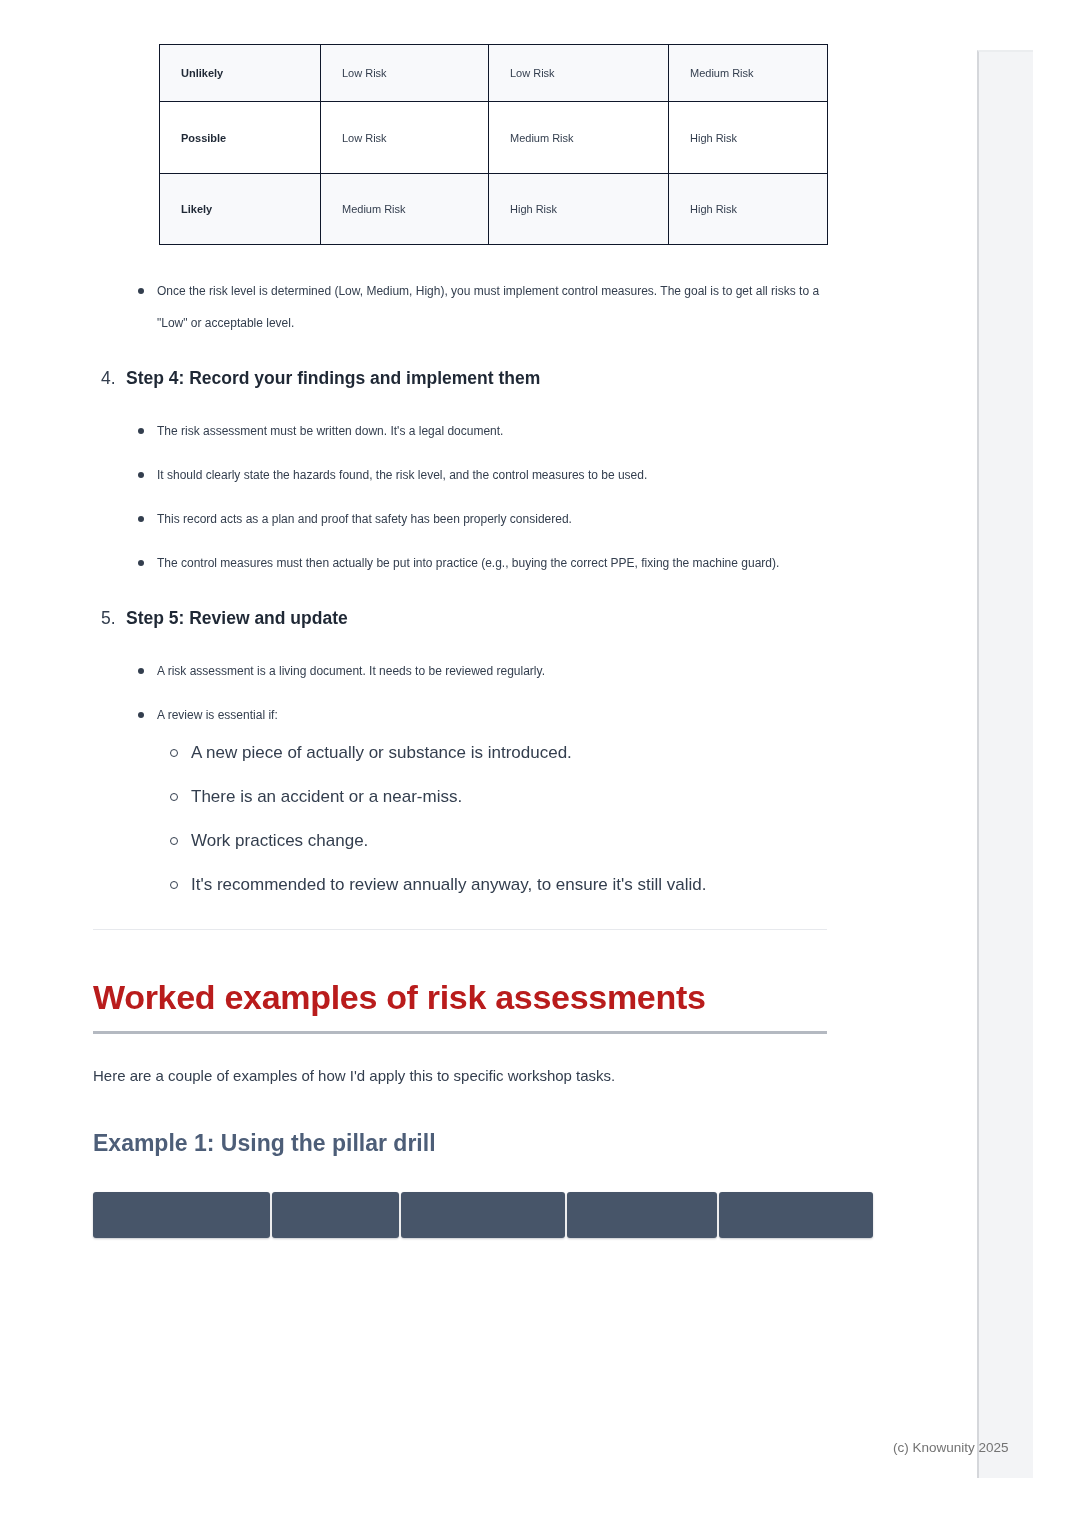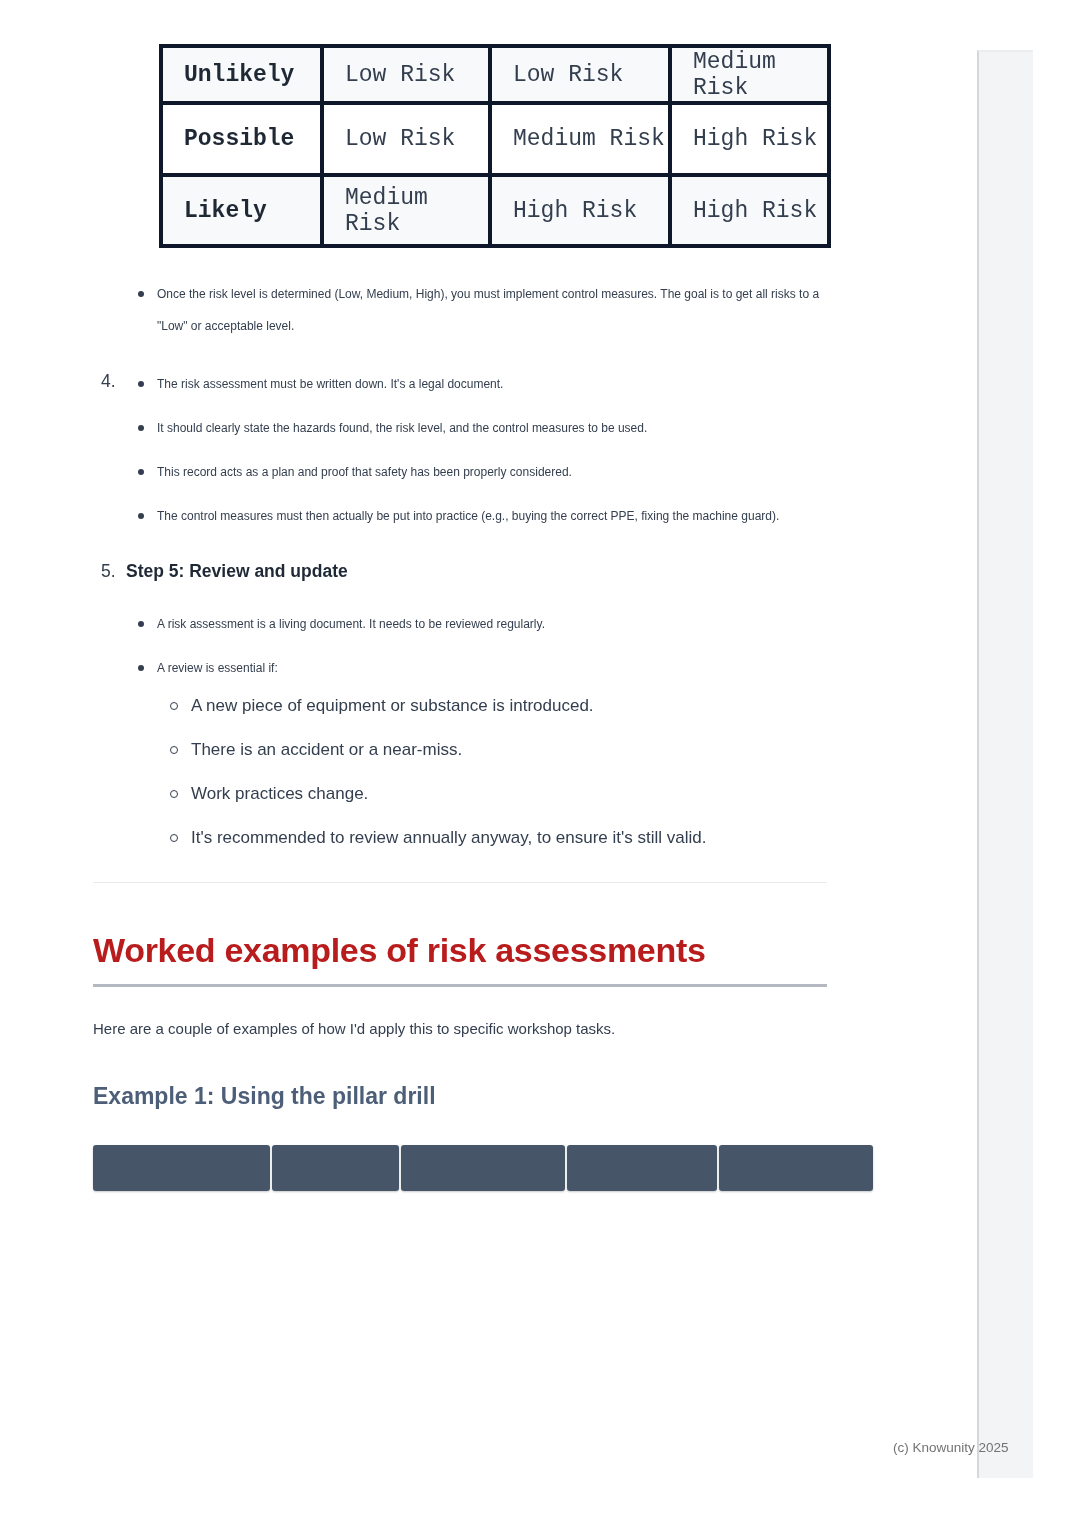--- a/index.html
+++ b/index.html
@@ -12,22 +12,22 @@
                   background:#f3f4f6; border-left:2px solid #d5d7db; border-top:2px solid #ebedef; }
 
   .copyright { position:absolute; left:893px; top:1440px; z-index:5;
                font-size:13.5px; color:#737373; white-space:nowrap; }
 
   .content { position:absolute; left:93px; top:0; width:781px; }
 
   
   .matrix-wrap { margin:44px 0 0 66px; width:668px; }
   table.matrix { border-collapse:collapse; width:668px; table-layout:fixed; }
-  table.matrix td { border:4px solid #0f172a; vertical-align:middle;
-                    font-size:23px; color:#333e4e; padding-left:21px; background:#ffffff;font-family:Liberation Mono, monospace; }
+  table.matrix td { border:1px solid #0f172a; vertical-align:middle;
+                    font-size:11px; color:#333e4e; padding-left:21px; background:#ffffff; }
   table.matrix tr.striped td { background:#f8f9fb; }
   table.matrix td.rowlabel { font-weight:700; color:#1f2835; }
   .c0{width:161px;} .c1{width:168px;} .c2{width:180px;} .c3{width:159px;}
   .r0 td{height:57px;} .r1 td{height:72px;} .r2 td{height:71px;}
 
   
   ul.lvl1, ul.lvl2 { list-style:none; width:734px; }
   ul.lvl1 > li { position:relative; padding-left:64px; font-size:12px; line-height:32px;
                  color:#333e4e; margin-bottom:12px; }
   ul.lvl1 > li:last-child { margin-bottom:0; }
@@ -97,20 +97,21 @@
 
     <ul class="lvl1 grpA">
       <li>
         <span class="dot"></span>
         <span><span>Once the risk level is determined (Low, Medium, High), you must implement control measures. The goal is to get all risks to a "Low" or acceptable level.</span></span>
       </li>
     </ul>
 
     <div class="step">
       <span class="num">4.</span>
+      <span>Step 4: Record your findings and implement them</span>
     </div>
 
     <ul class="lvl1 grpB">
       <li>
         <span class="dot"></span>
         <span>The risk assessment must be written down. It's a legal document.</span>
       </li>
       <li>
         <span class="dot"></span>
         <span>It should clearly state the hazards found, the risk level, and the control measures to be used.</span>
@@ -137,21 +138,21 @@
       </li>
       <li>
         <span class="dot"></span>
         <span>A review is essential if:</span>
       </li>
     </ul>
 
     <ul class="lvl2 grpD">
       <li>
         <span class="circle"></span>
-        <span>A new piece of equipment or substance is introduced.</span>
+        <span>A new piece of actually or substance is introduced.</span>
       </li>
       <li>
         <span class="circle"></span>
         <span>There is an accident or a near-miss.</span>
       </li>
       <li>
         <span class="circle"></span>
         <span>Work practices change.</span>
       </li>
       <li>

